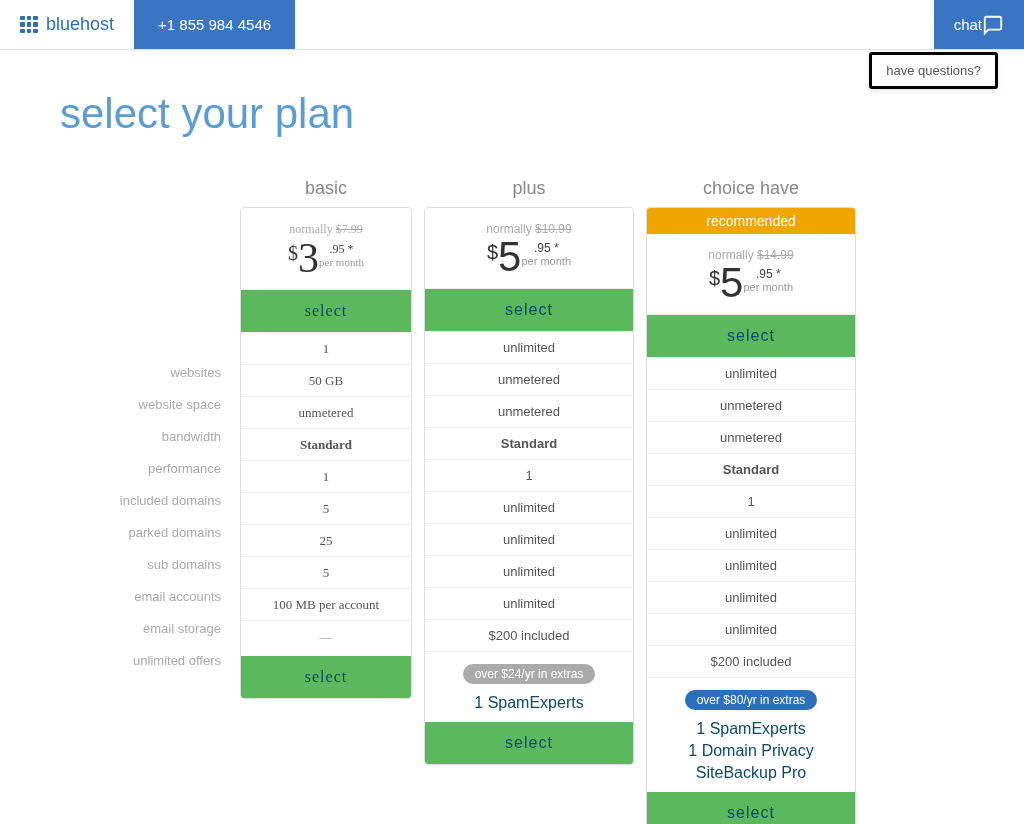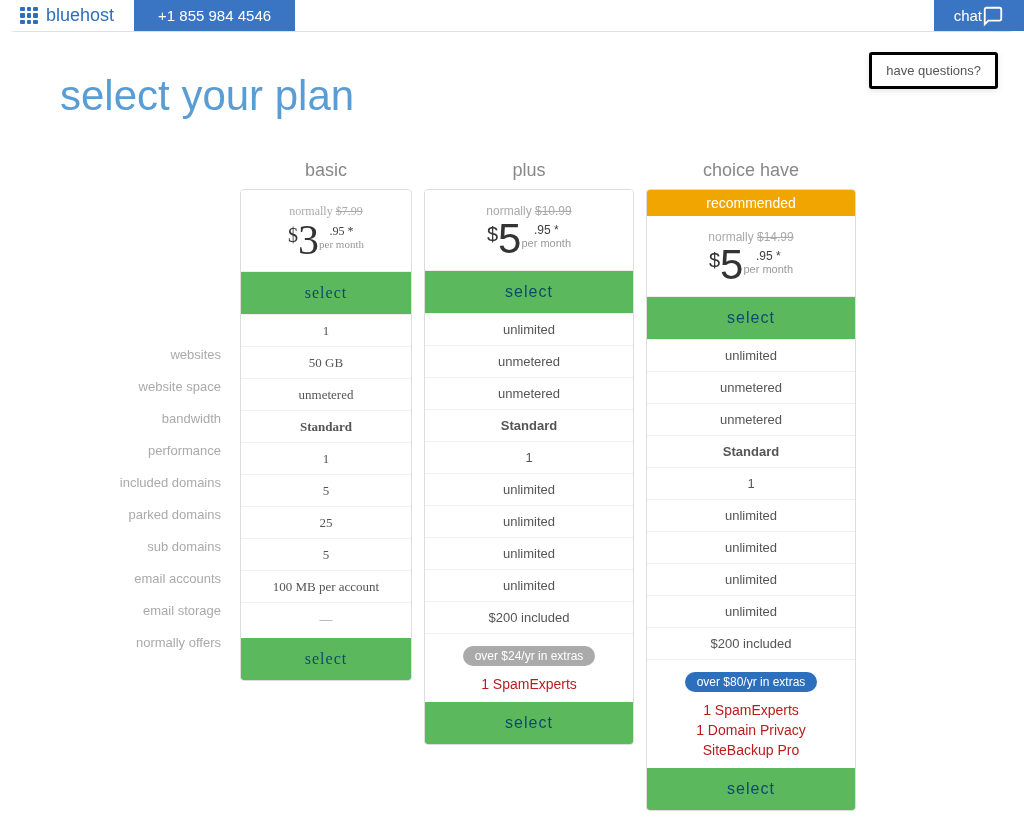--- a/index.html
+++ b/index.html
@@ -3,24 +3,23 @@
   <meta charset="utf-8">
   <style>
     * { box-sizing: border-box; margin: 0; padding: 0; }
     body { font-family: 'Helvetica Neue', Arial, sans-serif; background: #fff; color: #555; }
 
     
     .header {
       display: flex;
       align-items: stretch;
       background: #fff;
-      height: 32px;
+      height: 50px;
       border-bottom: 1px solid #e0e0e0;
       position: relative;
-      border-radius: 16px;
     }
     .header-logo {
       display: flex;
       align-items: center;
       padding: 0 20px;
       background: #fff;
       z-index: 2;
     }
     .logo-grid {
       display: grid;
@@ -178,22 +177,22 @@
       border-radius: 20px;
       padding: 3px 12px;
       font-size: 12px;
       color: #fff;
       margin: 4px 0;
     }
     .extras-badge.gray { background: #aaa; }
     .extras-badge.blue { background: #2c6fbd; }
 
     .extra-item {
-      font-size: 14px;
-      color: #b91c1c;
+      font-size: 16px;
+      color: #0c4a6e;
       padding: 2px 0;
     }
     .dash { color: #999; }
 
     
     .pricing-section {
       display: flex;
       position: relative;
       padding-left: 180px;
     }
@@ -263,21 +262,21 @@
 
       <div class="row-label" style="height:32px;">websites</div>
       <div class="row-label" style="height:32px;">website space</div>
       <div class="row-label" style="height:32px;">bandwidth</div>
       <div class="row-label" style="height:32px;">performance</div>
       <div class="row-label" style="height:32px;">included domains</div>
       <div class="row-label" style="height:32px;">parked domains</div>
       <div class="row-label" style="height:32px;">sub domains</div>
       <div class="row-label" style="height:32px;">email accounts</div>
       <div class="row-label" style="height:32px;">email storage</div>
-      <div class="row-label" style="height:32px;">normally offers</div>
+      <div class="row-label" style="height:32px;">unlimited offers</div>
     </div>
 
     <div class="plans-row">
 
       <div style="width:172px;">
         <div class="plan-name-above">basic</div>
         <div style="border:1px solid #ddd; border-radius:4px; overflow:hidden;font-family:Liberation Serif, serif;">
           <div class="plan-pricing">
             <div class="normally">normally <span class="old-price">$7.99</span></div>
             <div class="price-main">

